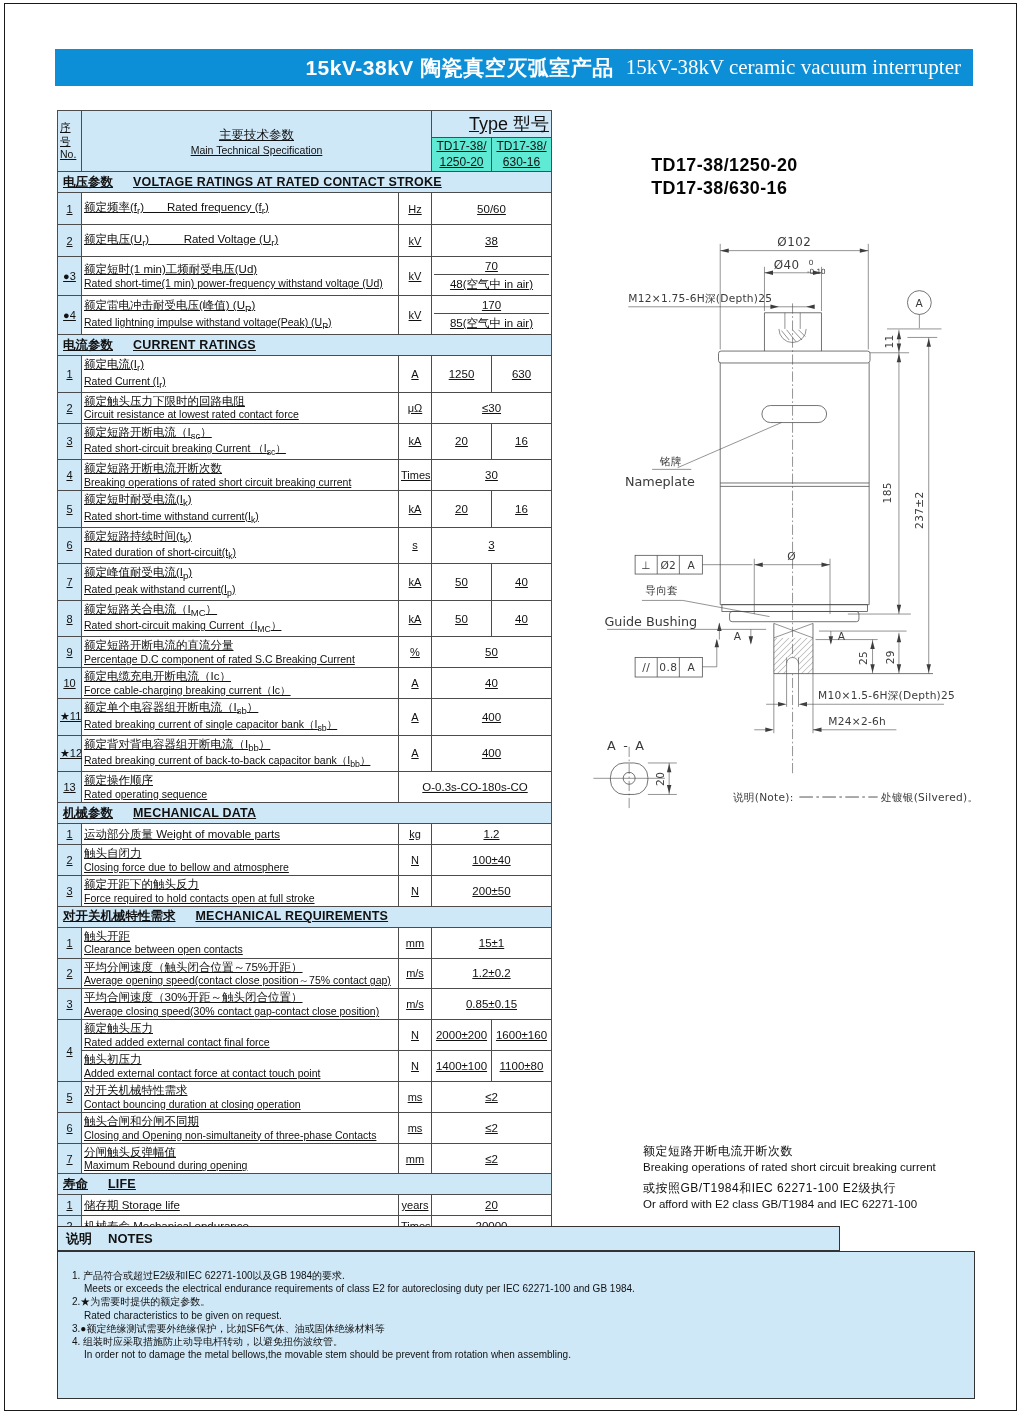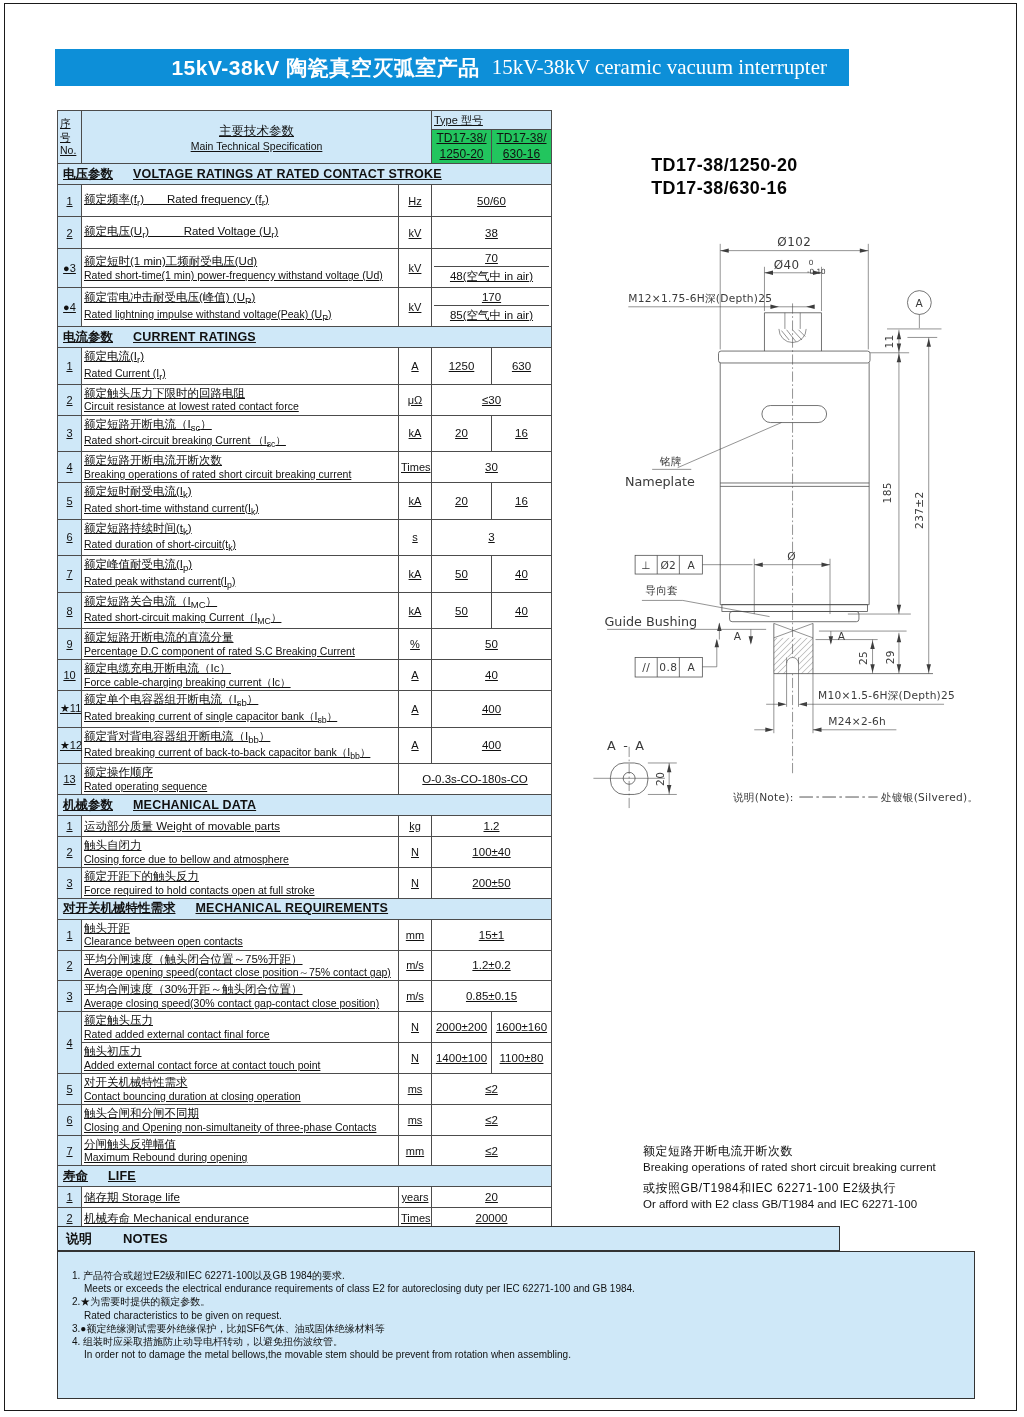--- a/index.html
+++ b/index.html
@@ -1,36 +1,36 @@
 <!DOCTYPE html>
 <html><head>
 <meta charset="utf-8">
 <style>
   html,body{margin:0;padding:0;background:#fff;}
   .page{position:relative;width:1024px;height:1417px;background:#fff;overflow:hidden;
         font-family:"Liberation Sans",sans-serif;color:#111;}
   .page-border{position:absolute;left:4px;top:3px;width:1011px;height:1406px;
         border:1.5px solid #1a1a1a;pointer-events:none;}
   
-  .banner{position:absolute;left:55px;top:49px;width:794px;height:37px;background:#0d8fd8;
-        display:flex;align-items:center;justify-content:flex-end;padding-right:22px;box-sizing:border-box;text-align:center;}
+  .banner{position:absolute;left:55px;top:49px;width:918px;height:37px;background:#0d8fd8;
+        display:flex;align-items:center;justify-content:flex-end;padding-right:12px;box-sizing:border-box;text-align:center;}
   .banner-zh{color:#fff;font-weight:bold;font-size:21px;letter-spacing:.5px;}
   .banner-en{color:#ffffff;font-family:"Liberation Serif",serif;font-size:21px;margin-left:12px;}
   
   .spec-wrap{position:absolute;left:57px;top:110px;width:494px;}
   table.spec{border-collapse:collapse;width:494px;table-layout:fixed;text-decoration:underline;}
   table.spec td,table.spec th{border:1px solid #4c4c4c;padding:1px 2px;vertical-align:middle;
         font-weight:normal;box-sizing:border-box;}
   table.spec{border:1.5px solid #333;}
   th.hno{background:#cfe8f8;text-align:left;font-size:10.5px;line-height:1.25;padding-left:2px;}
   th.hspec{background:#cfe8f8;text-align:center;}
   th.hspec .z{font-size:12.5px;}
   th.hspec .e{font-size:10.5px;}
-  th.htype{background:#cfe8f8;text-align:left;font-size:11px;height:19px;}
-  th.hmodel{background:#22c55e;text-align:center;font-size:12px;line-height:1.3;height:33px;}
+  th.htype{background:#cfe8f8;text-align:right;font-size:18px;height:19px;}
+  th.hmodel{background:#5eead4;text-align:center;font-size:12px;line-height:1.3;height:33px;}
   tr.section-bar td{background:#cfe8f8;font-weight:bold;font-size:12.5px;height:21px;padding-left:5px;margin-top:40px;}
   tr.section-bar .ben{margin-left:20px;letter-spacing:.2px;}
   td.no{background:#cfe8f8;text-align:center;font-size:11px;}
   td.desc{padding:2px 4px;}
   td.desc .zh{font-size:11.5px;line-height:1.28;}
   td.desc .en{font-size:10.5px;line-height:1.25;}
   td.unit{text-align:center;font-size:11px;padding:0;}
   td.val{text-align:center;font-size:11.5px;}
   td.stackcell{padding:0;}
   .split-top{border-bottom:1px solid #4c4c4c;padding:2px 0;text-align:center;font-size:11.5px;}
@@ -51,21 +51,21 @@
   .arr{fill:#3d3d3d;stroke:none;}
   
   .side-note{position:absolute;left:643px;top:1143px;width:350px;}
   .sn-zh{font-size:12px;letter-spacing:.5px;}
   .sn-en{font-size:11.5px;margin-top:1px;}
   .sp{margin-top:7px;}
   
   .notes-bar{position:absolute;left:57px;top:1226px;width:783px;height:25px;background:#cfe8f8;
         border:1.5px solid #333;box-sizing:border-box;display:flex;align-items:center;padding-left:8px;
         font-weight:bold;font-size:13px;}
-  .notes-bar .ben{margin-left:31px;}
+  .notes-bar .ben{margin-left:16px;}
   .notes-body{position:absolute;left:57px;top:1251px;width:918px;height:148px;background:#cfe8f8;
         border:1.5px solid #333;box-sizing:border-box;padding:17px 10px 0 14px;}
   .n-zh{font-size:10px;line-height:1.32;}
   .n-en{font-size:10px;line-height:1.32;padding-left:12px;}
   .page-number{position:absolute;left:880px;top:1456px;width:95px;font-size:15px;color:#222;}
 </style>
 </head>
 <body>
 
 <div class="page">

